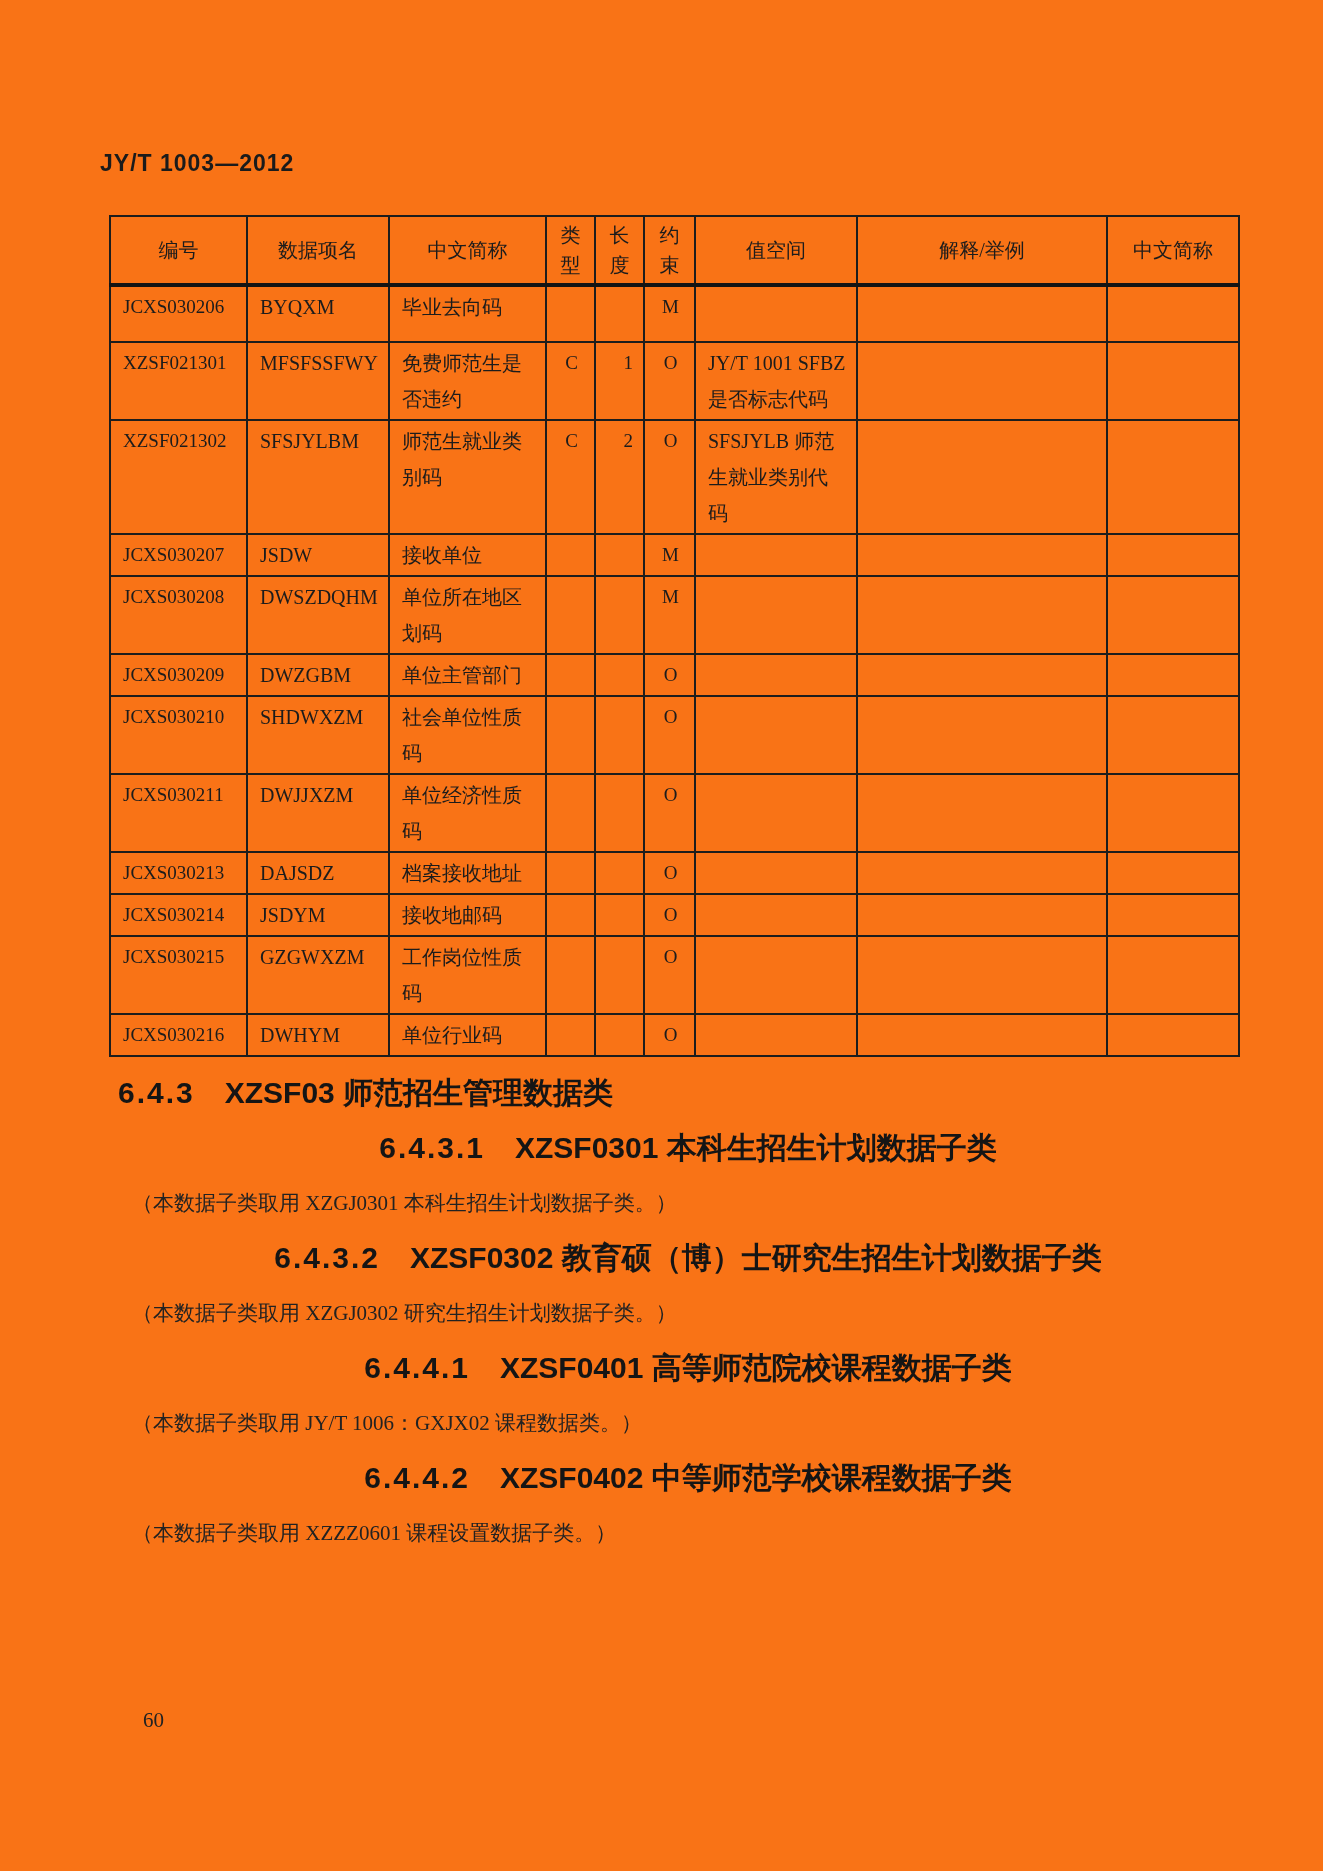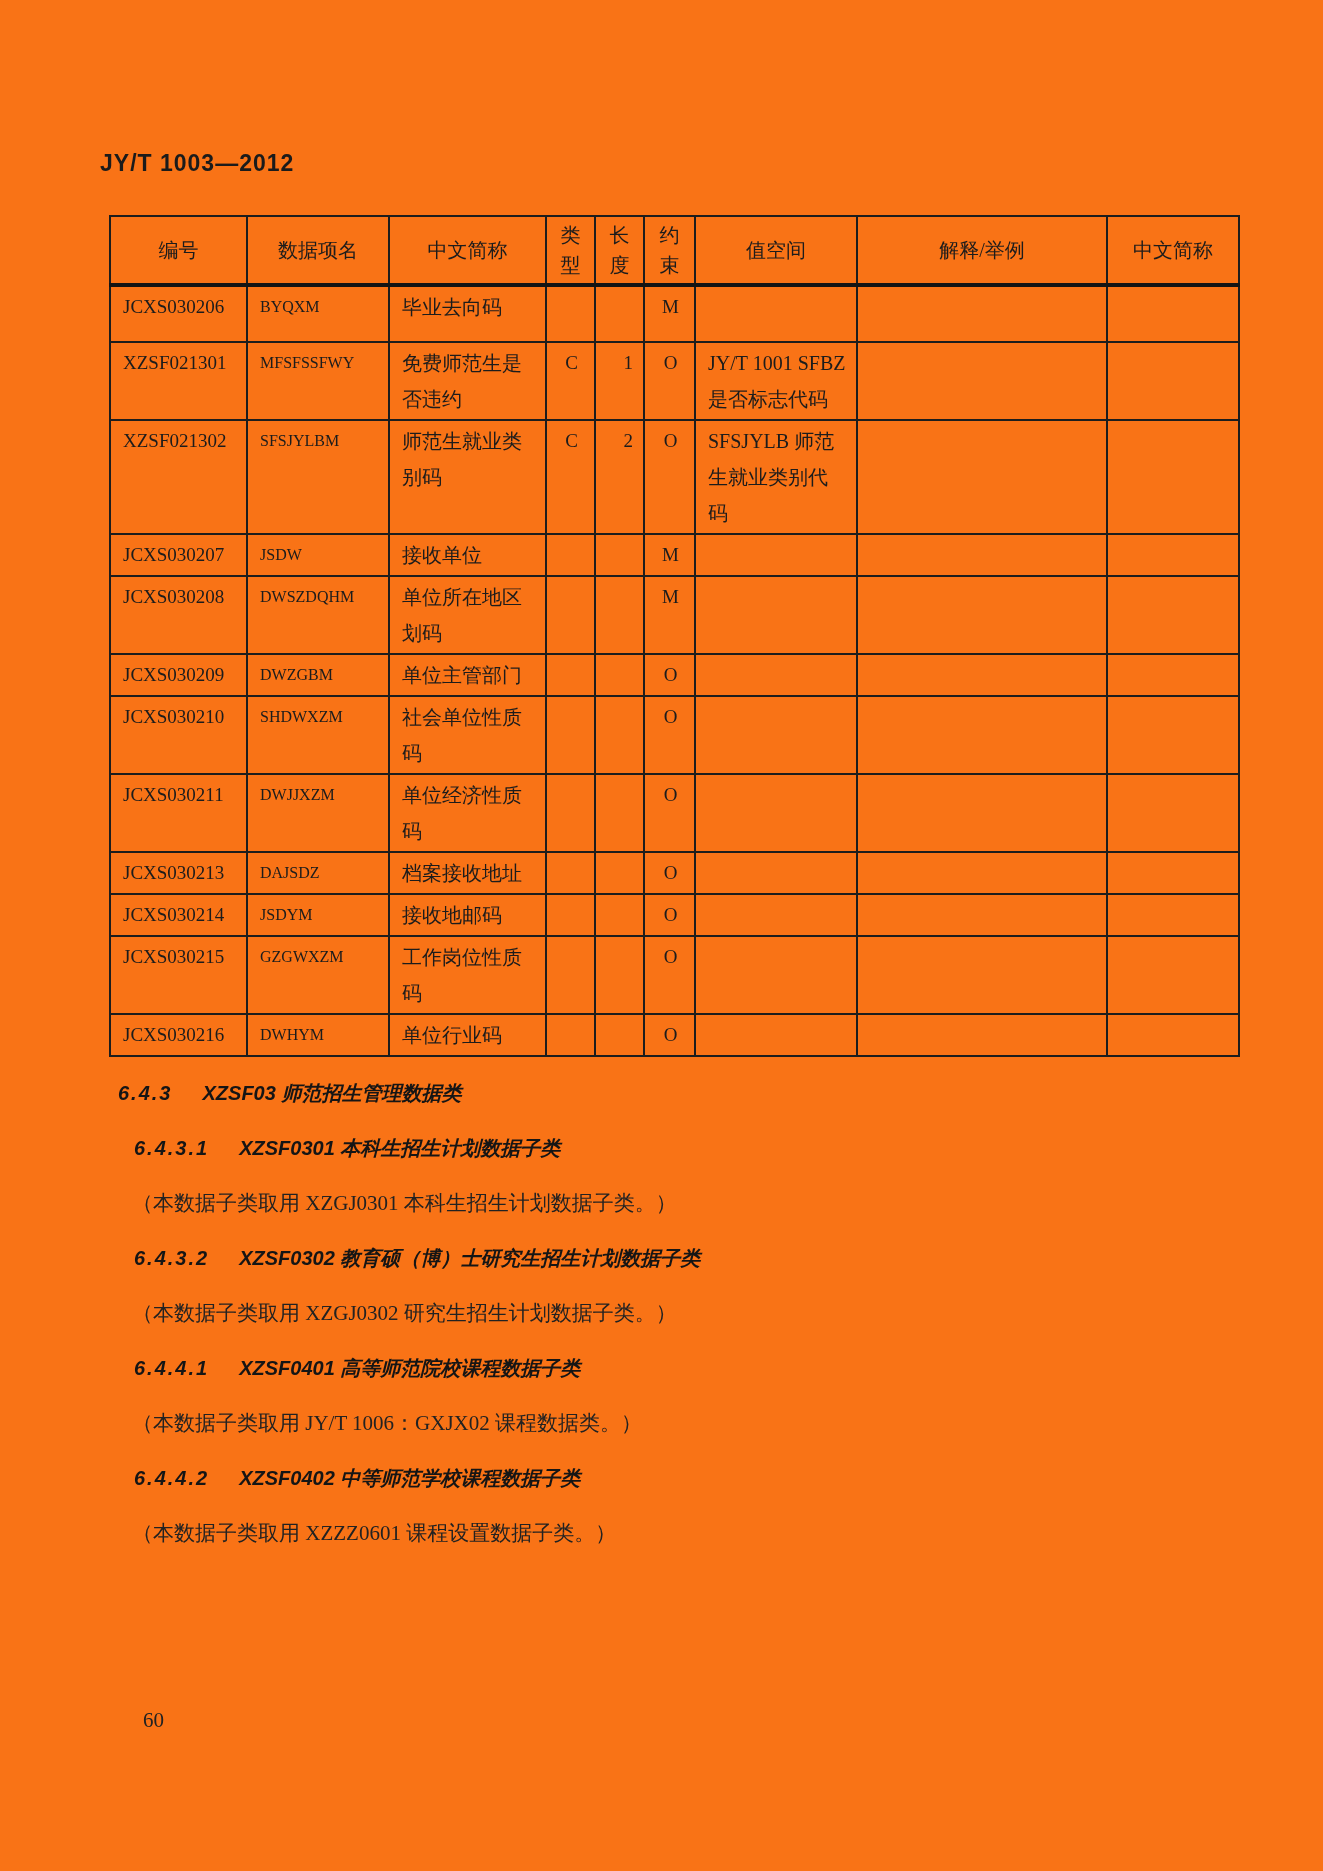--- a/index.html
+++ b/index.html
@@ -56,47 +56,46 @@
     font-size: 20px;
     line-height: 30px;
     padding: 2px 12px;
     border-bottom: 4px solid #141414;
   }
   table.data-table td {
     padding: 2px 10px 2px 12px;
     line-height: 36px;
   }
   td.c0 { font-size: 19px; }
-  td.c1 { font-size: 16px; letter-spacing: 0px; }
+  td.c1 { font-size: 20px; letter-spacing: 0px; }
   td.c2 { font-size: 20px; }
   td.c3 { text-align: center; padding: 2px 4px; }
   td.c4 { text-align: right; padding: 2px 12px 2px 4px; }
   td.c5 { text-align: center; padding: 2px 4px; }
   td.c6 { font-size: 20px; }
   tr.r-first td { height: 50px; }
   tr.r-plain td { height: 36px; }
 
   
   .sections {
     position: absolute;
     left: 100px;
     top: 1078px;
     width: 1150px;
   }
   .sec-heading {
     margin: 0 0 25px 0;
     font-family: "Liberation Sans", "DejaVu Sans", sans-serif;
     font-weight: bold;
-    font-size: 20px;
+    font-size: 30px;
     line-height: 30px;
     color: #151515;
-    font-style: italic;
   }
   .sec-heading.lvl3 { margin-left: 18px; }
-  .sec-heading.lvl4 { margin-left: 34px; }
+  .sec-heading.lvl4 { margin-left: 26px; text-align: center; }
   .sec-num { display: inline-block; margin-right: 30px; letter-spacing: 2px; }
   .sec-para {
     margin: 0 0 25px 32px;
     font-size: 21px;
     line-height: 30px;
     color: #222;
   }
 
   
   .page-number {

